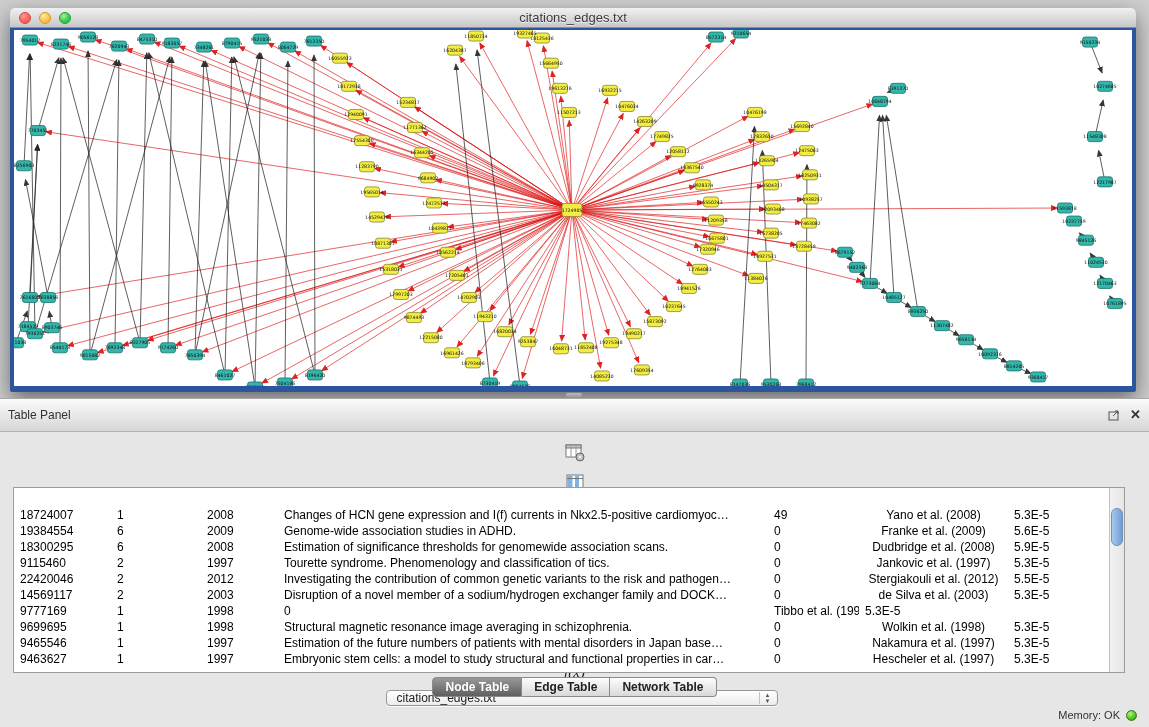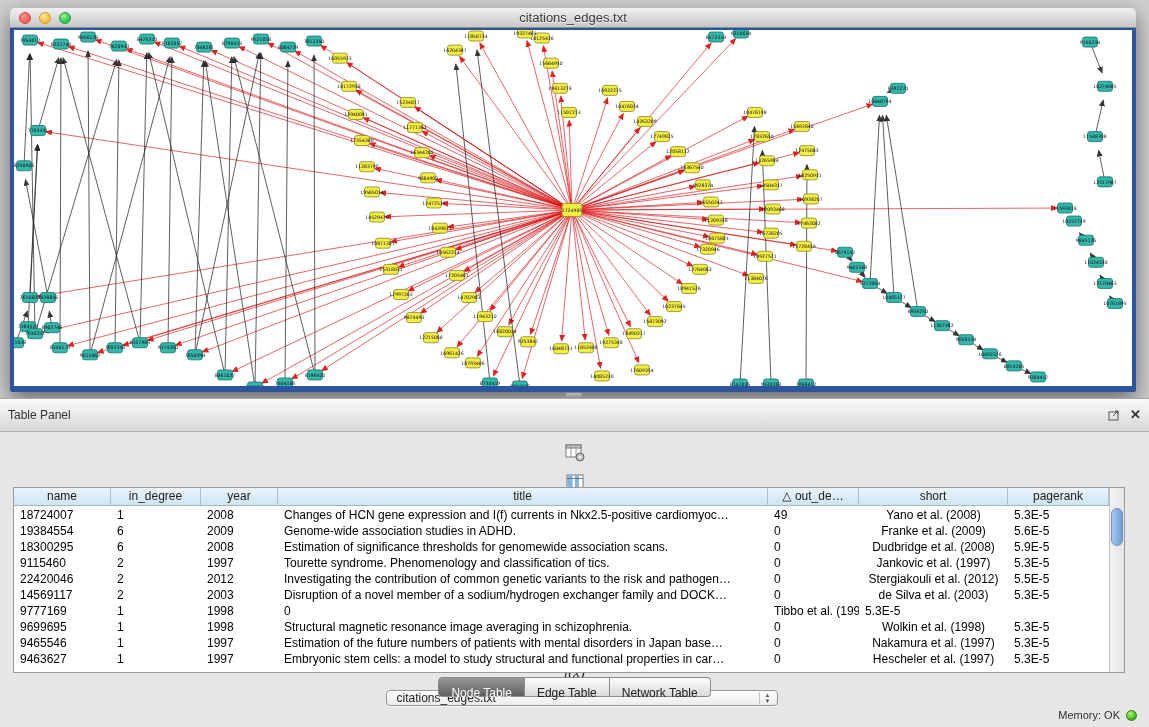--- a/index.html
+++ b/index.html
@@ -55,22 +55,22 @@
   .tbody { position:absolute; top:19px; left:0; right:15px; bottom:0; overflow:hidden; }
   .trow { display:grid; grid-template-columns:97px 90px 77px 490px 91px 149px 1fr; height:16px; }
   .tcell { font-size:12px; color:#000; line-height:16px; padding:0 6px; white-space:nowrap; overflow:hidden; }
   .tcell.c5 { text-align:center; }
   .vscroll { position:absolute; top:0; right:0; bottom:0; width:15px; background:linear-gradient(90deg,#f2f2f2,#e6e6e6);
     border-left:1px solid #c0c0c0; }
   .vthumb { position:absolute; top:20px; left:1px; width:12px; height:38px; border-radius:6px;
     background:linear-gradient(90deg,#a9c9ec,#6f9cd8); border:1px solid #7490b8; }
 
   .tabs { position:absolute; left:0; right:0; top:278px; height:20px; display:flex; justify-content:center; }
-  .tab { padding:6px 12px; font-size:12px; line-height:18px; border:1px solid #8a8a8a; border-left:none;
-    background:linear-gradient(#fdfdfd,#d9d9d9); color:#222; }
+  .tab { padding:0 12px; font-size:12px; line-height:18px; border:1px solid #8a8a8a; border-left:none;
+    background:linear-gradient(#fdfdfd,#d9d9d9); color:#222;font-weight:bold; }
   .tab:first-child { border-left:1px solid #8a8a8a; border-radius:4px 0 0 4px; }
   .tab:last-child { border-radius:0 4px 4px 0; }
   .tab.active { background:linear-gradient(#989898,#5f5f5f); color:#fff; }
 
   .status { position:absolute; right:12px; bottom:6px; display:flex; align-items:flex-end; gap:6px; }
   .status-label { font-size:11px; color:#333; }
   .mem-dot { width:11px; height:11px; border-radius:50%;
     background:radial-gradient(circle at 35% 30%, #b9f07e, #46c322 60%, #2f8f12); border:1px solid #3a7a15; }
 </style>
 </head>
@@ -590,29 +590,20 @@
     <div class="dropdown">
       <span>citations_edges.txt</span>
       <span class="dd-arrows">
         <span>▲</span>
         <span>▼</span>
       </span>
     </div>
   </div>
 
   <div class="table-area">
-    <div class="thead">
-        <div class="thcell c0">name</div>
-        <div class="thcell c1">in_degree</div>
-        <div class="thcell c2">year</div>
-        <div class="thcell c3">title</div>
-        <div class="thcell c4">△ out_de…</div>
-        <div class="thcell c5">short</div>
-        <div class="thcell c6">pagerank</div>
-      </div>
     <div class="tbody">
         <div class="trow">
           <div class="tcell c0">18724007</div>
           <div class="tcell c1">1</div>
           <div class="tcell c2">2008</div>
           <div class="tcell c3">Changes of HCN gene expression and I(f) currents in Nkx2.5-positive cardiomyoc…</div>
           <div class="tcell c4">49</div>
           <div class="tcell c5">Yano et al. (2008)</div>
           <div class="tcell c6">5.3E-5</div>
         </div>

